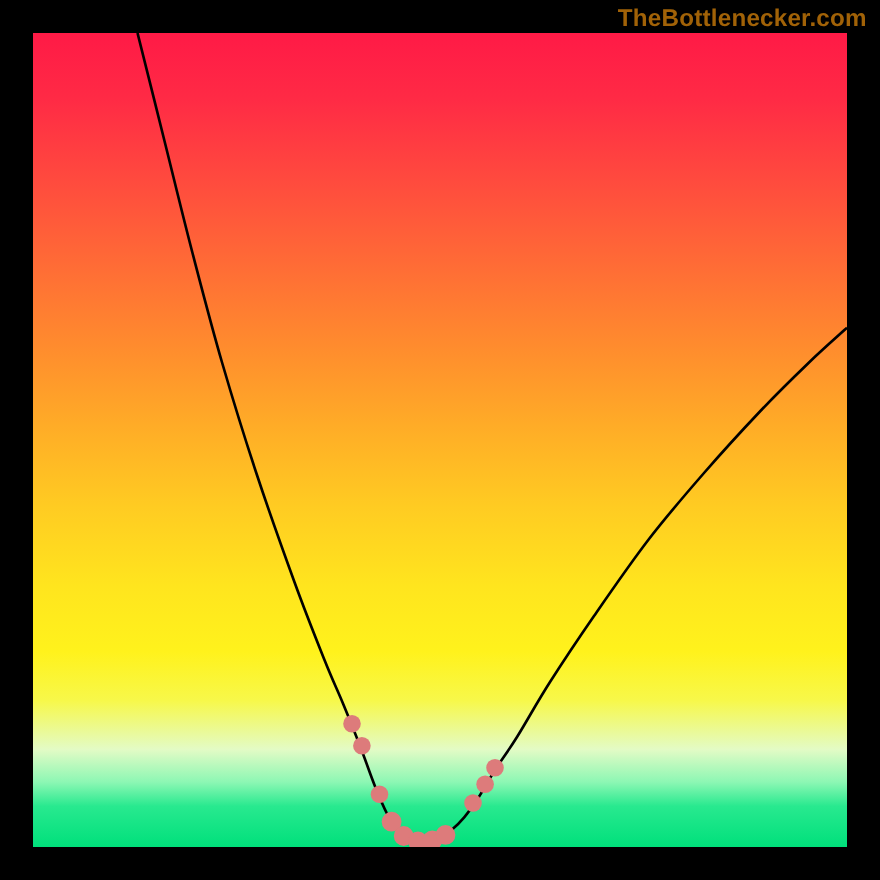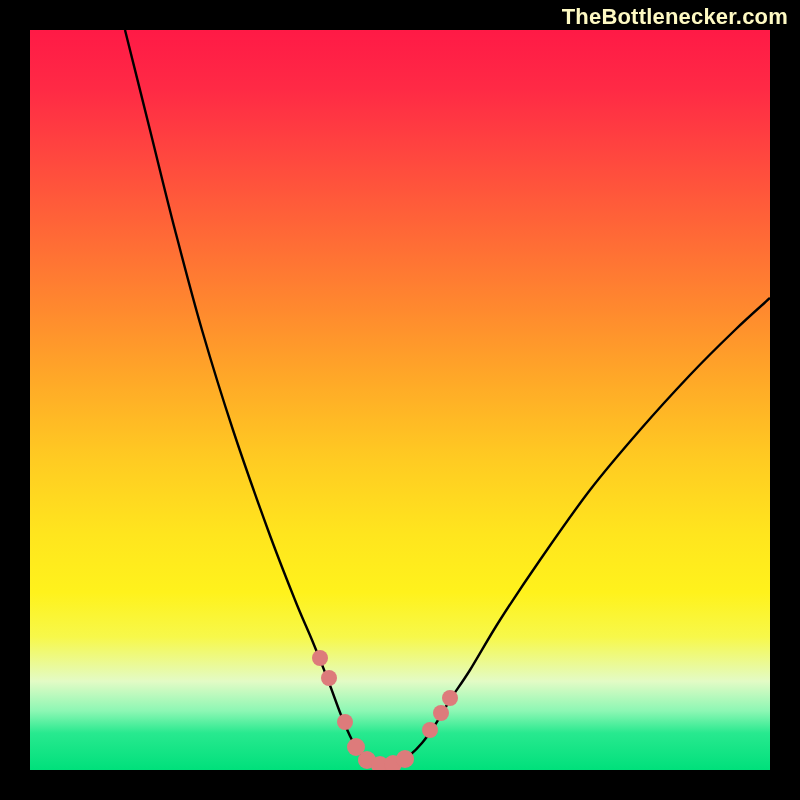--- a/index.html
+++ b/index.html
@@ -14,21 +14,21 @@
   .frame {
     position: relative;
     width: 800px;
     height: 800px;
     background: #000;
   }
   .attribution {
     position: absolute;
     top: 4px;
     right: 12px;
-    color: #fef9c3;
+    color: #a16207;
     font-size: 22px;
     font-weight: 600;
     letter-spacing: 0.2px;
   }
   .plot {
     position: absolute;
     left: 30px;
     top: 30px;
     width: 740px;
     height: 740px;

